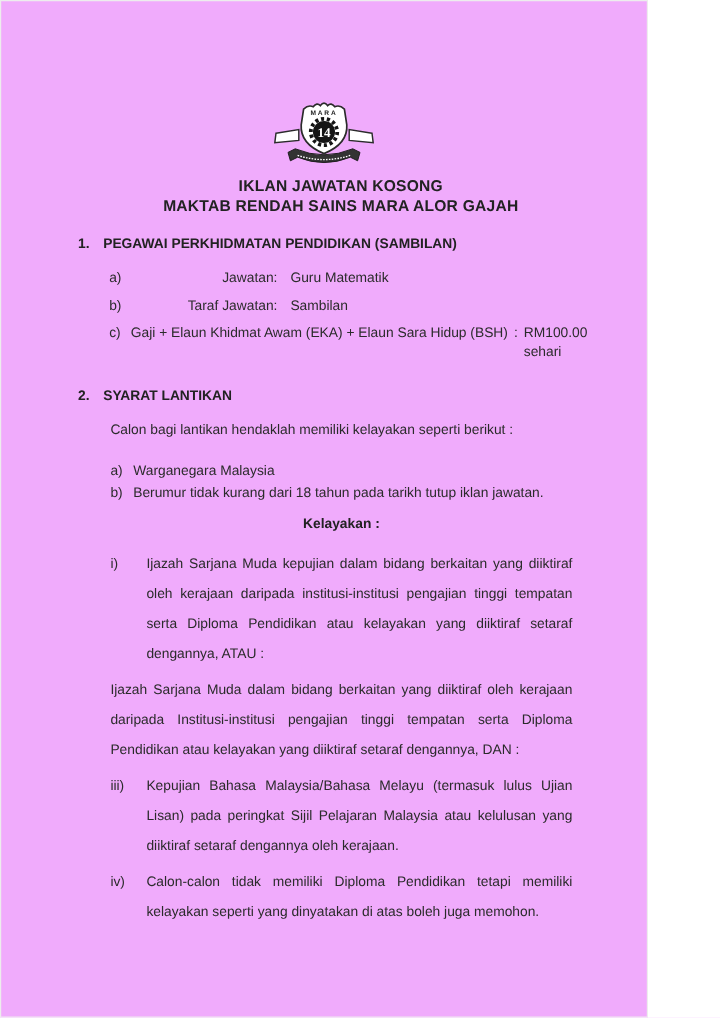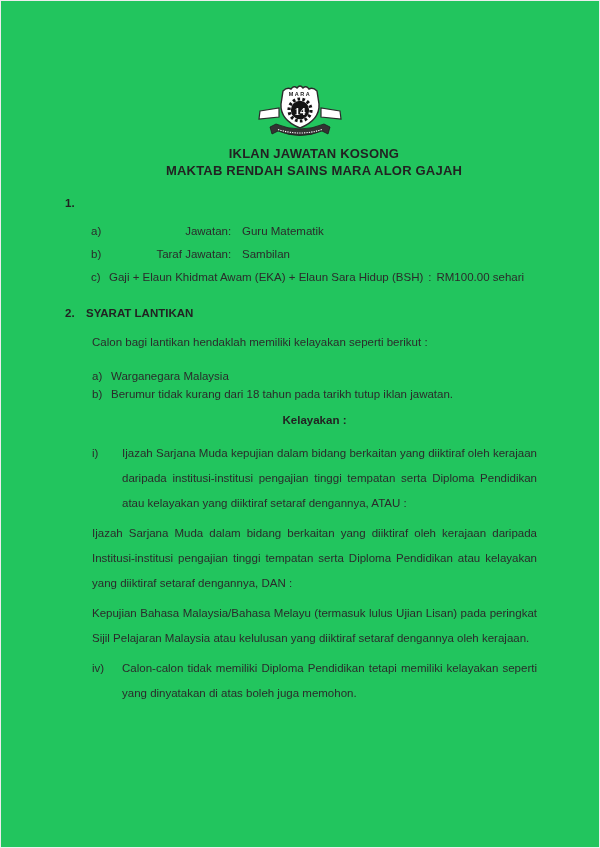--- a/index.html
+++ b/index.html
@@ -1,19 +1,19 @@
 <!DOCTYPE html>
 <html><head>
 <meta charset="utf-8">
 <style>
   html,body { margin:0; padding:0; background:#ffffff; }
   .page {
     position:relative;
-    width:600px; height:848px;
-    background:#22c55e;
+    width:540px; height:848px;
+    background:#f0abfc;
     box-shadow: inset 0 0 0 1px #ededed;
     font-family:"Liberation Sans", sans-serif;
     color:#2b2b2b;
     overflow:hidden;
     box-sizing:border-box;
   }
   .content { padding:0 63px; }
 
   
   .logo-wrap { width:88px; margin:84px auto 0 auto; }
@@ -115,20 +115,21 @@
   <div class="title-block">
     <div class="title-line">IKLAN JAWATAN KOSONG</div>
     <div class="title-line">MAKTAB RENDAH SAINS MARA ALOR GAJAH</div>
   </div>
 
   <div class="content">
 
 
     <div class="sec-heading sec1-heading">
       <span class="num">1.</span>
+      <span>PEGAWAI PERKHIDMATAN PENDIDIKAN (SAMBILAN)</span>
     </div>
 
     <div class="detail-rows">
       <div class="detail-row">
         <span class="lbl">a)</span>
         <span class="fld">Jawatan</span>
         <span class="sep">:</span>
         <span class="val">Guru Matematik</span>
       </div>
       <div class="detail-row">
@@ -167,20 +168,21 @@
 
     <div class="quals">
       <div class="qual-row">
         <span class="lbl">i)</span>
         <span class="txt">Ijazah Sarjana Muda kepujian dalam bidang berkaitan yang diiktiraf oleh kerajaan daripada institusi-institusi pengajian tinggi tempatan serta Diploma Pendidikan atau kelayakan yang diiktiraf setaraf dengannya, ATAU :</span>
       </div>
       <div class="qual-row">
         <span class="txt">Ijazah Sarjana Muda dalam bidang berkaitan yang diiktiraf oleh kerajaan daripada Institusi-institusi pengajian tinggi tempatan serta Diploma Pendidikan atau kelayakan yang diiktiraf setaraf dengannya, DAN :</span>
       </div>
       <div class="qual-row">
+        <span class="lbl">iii)</span>
         <span class="txt">Kepujian Bahasa Malaysia/Bahasa Melayu (termasuk lulus Ujian Lisan) pada peringkat Sijil Pelajaran Malaysia atau kelulusan yang diiktiraf setaraf dengannya oleh kerajaan.</span>
       </div>
       <div class="qual-row">
         <span class="lbl">iv)</span>
         <span class="txt">Calon-calon tidak memiliki Diploma Pendidikan tetapi memiliki kelayakan seperti yang dinyatakan di atas boleh juga memohon.</span>
       </div>
     </div>
 
   </div>
 </div>

